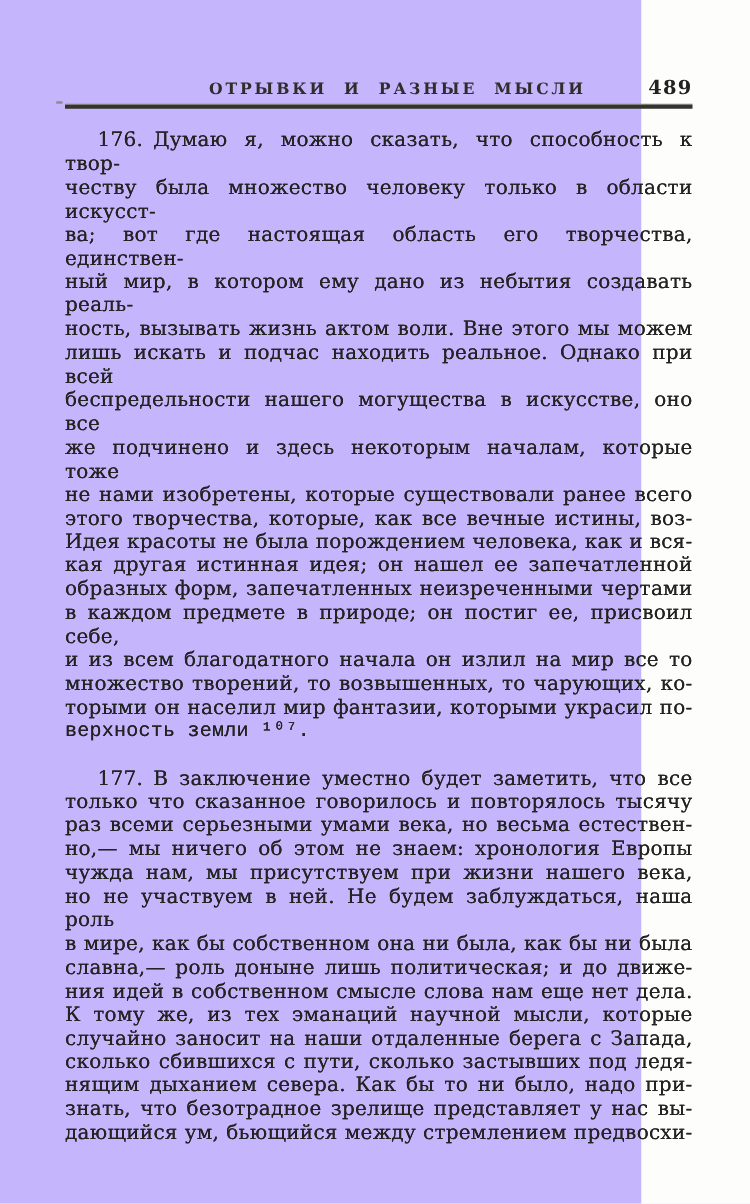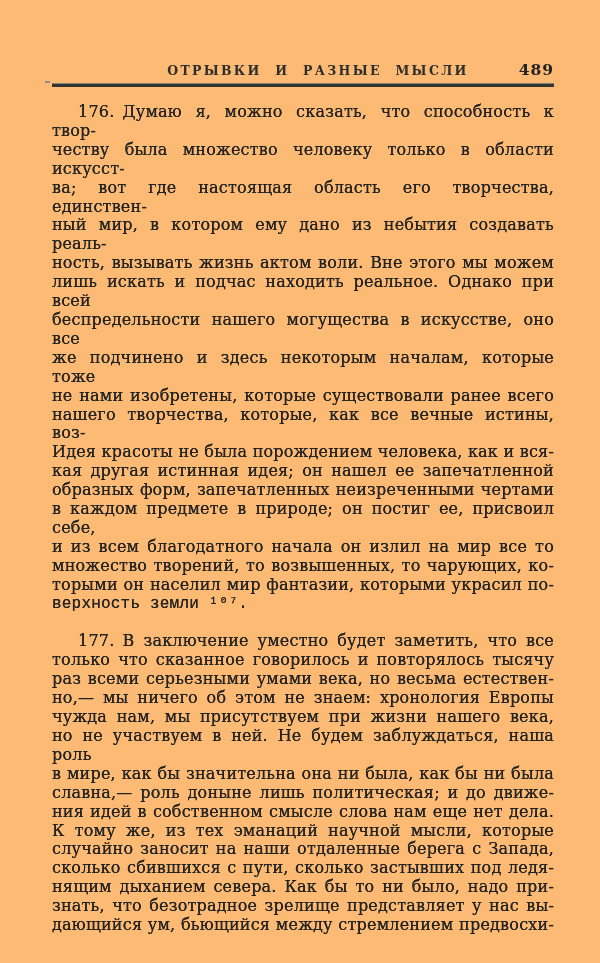--- a/index.html
+++ b/index.html
@@ -5,23 +5,23 @@
   html, body {
     margin: 0;
     padding: 0;
     width: 600px;
     height: 963px;
     overflow: hidden;
     background: #fdfdfc;
   }
   .page {
     position: relative;
-    width: 600px;
+    width: 513px;
     height: 963px;
-    background: #fdba74;
+    background: #c4b5fd;
     font-family: "DejaVu Serif", "Liberation Serif", serif;
     color: #232322;
   }
   .content {
     position: absolute;
     left: 52px;
     top: 62px;
     width: 502px;
   }
   .running-header {
@@ -95,38 +95,38 @@
       <section class="paragraph">
           <div class="line first">176. Думаю я, можно сказать, что способность к твор-</div>
           <div class="line">честву была множество человеку только в области искусст-</div>
           <div class="line">ва; вот где настоящая область его творчества, единствен-</div>
           <div class="line">ный мир, в котором ему дано из небытия создавать реаль-</div>
           <div class="line">ность, вызывать жизнь актом воли. Вне этого мы можем</div>
           <div class="line">лишь искать и подчас находить реальное. Однако при всей</div>
           <div class="line">беспредельности нашего могущества в искусстве, оно все</div>
           <div class="line">же подчинено и здесь некоторым началам, которые тоже</div>
           <div class="line">не нами изобретены, которые существовали ранее всего</div>
-          <div class="line">нашего творчества, которые, как все вечные истины, воз-</div>
+          <div class="line">этого творчества, которые, как все вечные истины, воз-</div>
           <div class="line">Идея красоты не была порождением человека, как и вся-</div>
           <div class="line">кая другая истинная идея; он нашел ее запечатленной</div>
           <div class="line">образных форм, запечатленных неизреченными чертами</div>
           <div class="line">в каждом предмете в природе; он постиг ее, присвоил себе,</div>
           <div class="line">и из всем благодатного начала он излил на мир все то</div>
           <div class="line">множество творений, то возвышенных, то чарующих, ко-</div>
           <div class="line">торыми он населил мир фантазии, которыми украсил по-</div>
           <div class="line last">верхность земли ¹⁰⁷.</div>
         </section>
       <section class="paragraph">
           <div class="line first">177. В заключение уместно будет заметить, что все</div>
           <div class="line">только что сказанное говорилось и повторялось тысячу</div>
           <div class="line">раз всеми серьезными умами века, но весьма естествен-</div>
           <div class="line">но,— мы ничего об этом не знаем: хронология Европы</div>
           <div class="line">чужда нам, мы присутствуем при жизни нашего века,</div>
           <div class="line">но не участвуем в ней. Не будем заблуждаться, наша роль</div>
-          <div class="line">в мире, как бы значительна она ни была, как бы ни была</div>
+          <div class="line">в мире, как бы собственном она ни была, как бы ни была</div>
           <div class="line">славна,— роль доныне лишь политическая; и до движе-</div>
           <div class="line">ния идей в собственном смысле слова нам еще нет дела.</div>
           <div class="line">К тому же, из тех эманаций научной мысли, которые</div>
           <div class="line">случайно заносит на наши отдаленные берега с Запада,</div>
           <div class="line">сколько сбившихся с пути, сколько застывших под ледя-</div>
           <div class="line">нящим дыханием севера. Как бы то ни было, надо при-</div>
           <div class="line">знать, что безотрадное зрелище представляет у нас вы-</div>
           <div class="line">дающийся ум, бьющийся между стремлением предвосхи-</div>
         </section>
     </main>

